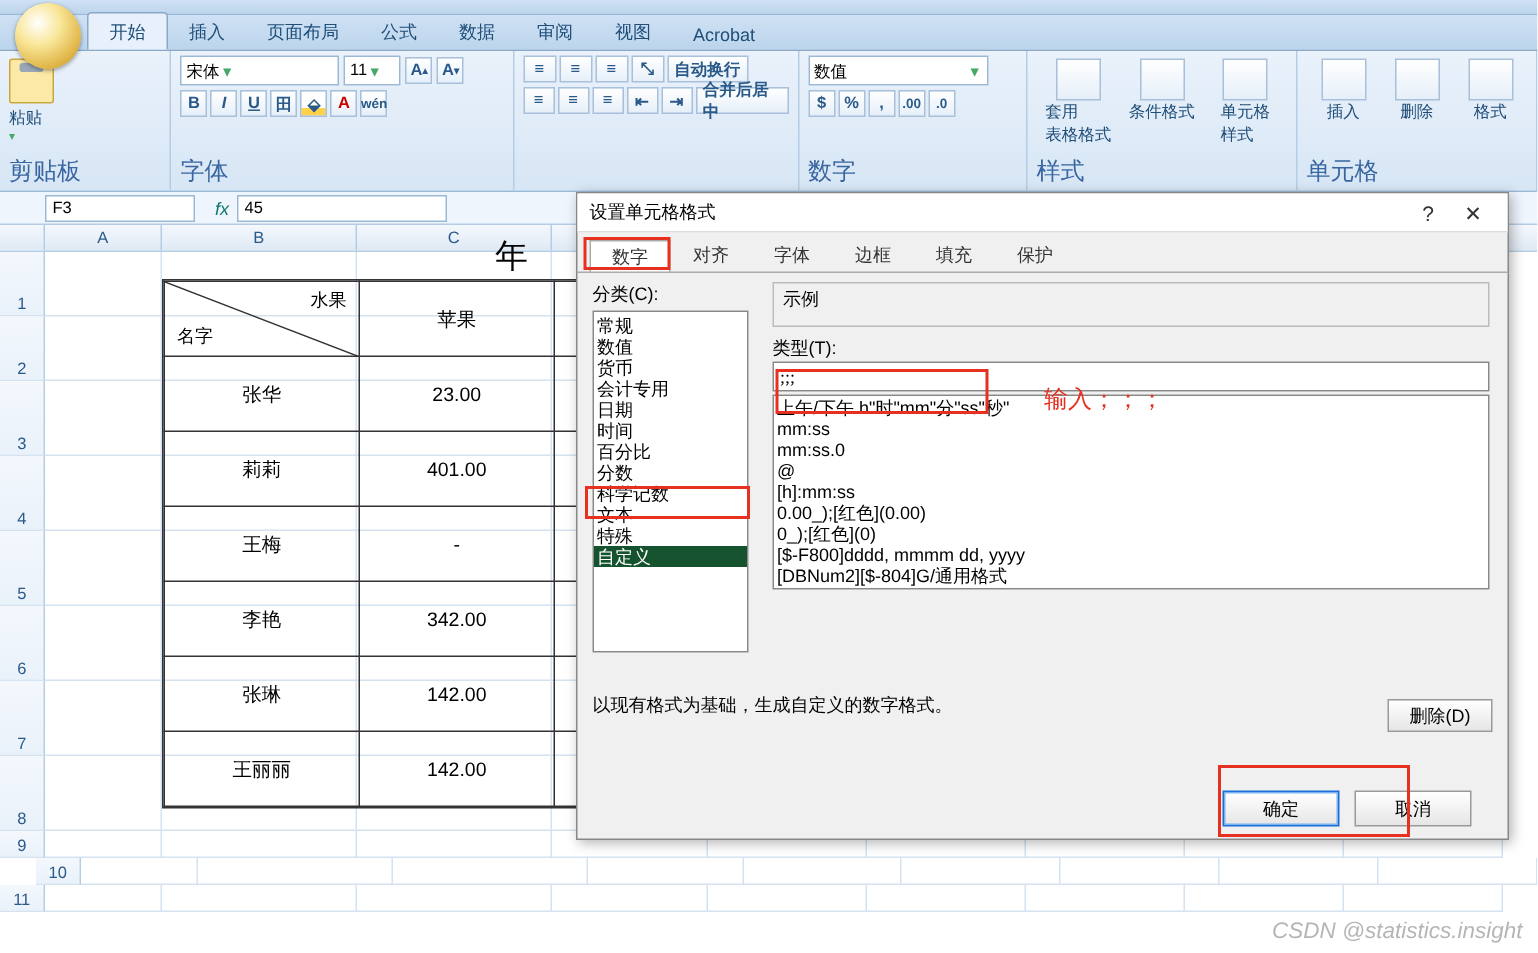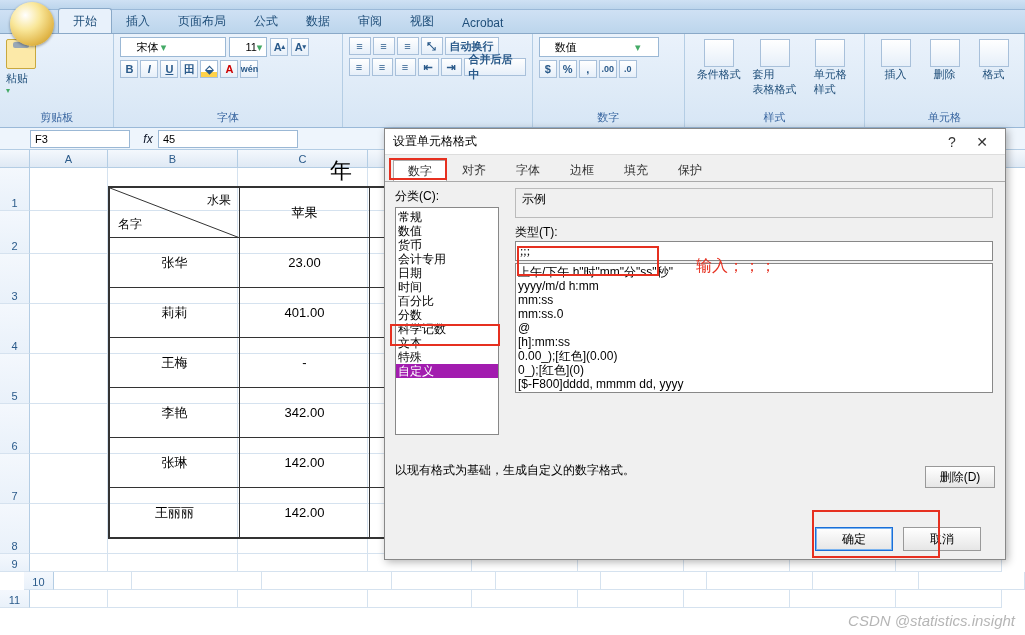--- a/index.html
+++ b/index.html
@@ -7,34 +7,34 @@
 
 .winstrip{height:10px;background:linear-gradient(#cfe1f4,#bcd5ec);border-bottom:1px solid #9ab9d8;}
 .orb{position:absolute;left:10px;top:2px;width:44px;height:44px;border-radius:50%;background:radial-gradient(circle at 35% 30%,#fff,#f9e79a 35%,#e2b84c 70%,#b88a20);box-shadow:0 1px 3px rgba(0,0,0,.4);z-index:5;}
 
 .tabs{height:24px;background:linear-gradient(#cfe1f4,#bcd5ec);display:flex;align-items:flex-end;padding-left:58px;border-bottom:1px solid #8aa9c8;}
 .tab{padding:4px 14px 3px;font-size:12px;color:#1f4e79;cursor:pointer;}
 .tab.active{background:#e8f1fb;border:1px solid #8aa9c8;border-bottom:none;border-radius:3px 3px 0 0;}
 
 .ribbon{height:94px;background:linear-gradient(#eaf2fb,#d7e6f5);border-bottom:1px solid #9ab9d8;display:flex;}
 .group{border-right:1px solid #b4cde4;padding:3px 6px 1px;display:flex;flex-direction:column;justify-content:space-between;}
-.gtitle{font-size:11px;color:#3966a0;text-align:center;padding:1px 0;}
+.gtitle{font-size:16px;color:#3966a0;text-align:left;padding:1px 0;}
 .group.clipboard{width:120px;}
 .big-paste{width:42px;display:flex;flex-direction:column;align-items:flex-start;padding-top:2px;float:left;}
 .big-paste .ic{width:30px;height:30px;background:#fce9a8;border:1px solid #c8a83e;border-radius:2px;position:relative;}
 .big-paste .ic:before{content:"";position:absolute;top:2px;left:6px;width:16px;height:6px;background:#9aa8b6;border-radius:2px;}
 .clip-right{float:left;margin-left:4px;}
 .clip-row{display:flex;align-items:center;font-size:11px;color:#1f4e79;margin-bottom:2px;}
 .sic{width:16px;height:16px;margin-right:3px;display:inline-block;}
 .sic.cut{background:linear-gradient(45deg,#777 45%,transparent 45%),linear-gradient(-45deg,#777 45%,transparent 45%);}
 .sic.copy{background:#fff;border:1px solid #888;box-shadow:2px 2px 0 #fff,2px 2px 0 1px #888;width:12px;height:14px;}
 .sic.brush{background:#e8c060;border-left:4px solid #9a6b20;width:14px;height:14px;}
 .group.font{width:240px;}
 .fontrow1{display:flex;gap:3px;align-items:center;}
-.combo{background:#fff;border:1px solid #9bb8d5;height:20px;display:flex;align-items:center;padding:0 15px;font-size:11px;}
+.combo{background:#fff;border:1px solid #9bb8d5;height:20px;display:flex;align-items:center;padding:0 3px;font-size:11px;}
 .combo.font-name{width:106px;}
 .combo.font-size{width:38px;}
 .dd{width:10px;text-align:center;color:#4a6;}
 .sq{width:18px;height:18px;border:1px solid #a8c0da;background:linear-gradient(#fff,#e6eff9);display:flex;align-items:center;justify-content:center;font-size:11px;font-weight:bold;color:#2a5a8a;}
 .fontrow2{display:flex;gap:2px;align-items:center;margin-top:3px;}
 .group.align{width:200px;}
 .arow{display:flex;gap:2px;align-items:center;}
 .arow .sq{width:22px;}
 .arow2{margin-top:3px;}
 .group.number{width:160px;}
@@ -42,21 +42,21 @@
 .combo.numfmt{width:120px;}
 .numrow2{display:flex;gap:2px;margin-top:3px;}
 .group.styles{width:180px;display:flex;}
 .vbtn{width:56px;display:flex;flex-direction:column;align-items:center;font-size:11px;color:#1f4e79;padding-top:2px;}
 .vbtn .bic{width:30px;height:28px;border:1px solid #a8c0da;background:linear-gradient(#fff,#e6eff9);}
 .group.cells{width:160px;display:flex;}
 
 .fbar{height:22px;border-bottom:1px solid #b4cde4;display:flex;align-items:center;background:#eef5fc;}
 .namebox{width:100px;margin-left:30px;background:#fff;border:1px solid #9bb8d5;height:18px;padding:1px 4px;font-size:11px;}
 .fxarea{display:flex;align-items:center;margin-left:8px;}
-.fx{width:20px;text-align:center;font-style:italic;color:#0f172a;}
+.fx{width:20px;text-align:center;font-style:italic;color:#0f766e;}
 .formula{background:#fff;border:1px solid #9bb8d5;height:18px;width:140px;padding:1px 4px;font-size:11px;}
 
 .sheet{position:relative;height:470px;overflow:hidden;}
 .colhdrs{display:flex;height:18px;background:linear-gradient(#f4f8fd,#dfe9f4);border-bottom:1px solid #b4cde4;}
 .rh{width:30px;border-right:1px solid #b4cde4;background:linear-gradient(#f4f8fd,#dfe9f4);}
 .ch{border-right:1px solid #b4cde4;text-align:center;font-size:11px;color:#2a5a8a;line-height:18px;}
 .gridbody{position:relative;}
 .gridrow{display:flex;height:18px;}
 .rlabel{width:30px;border-right:1px solid #b4cde4;border-bottom:1px solid #d5e2ef;background:linear-gradient(#f4f8fd,#e9f1fa);text-align:center;font-size:11px;color:#2a5a8a;display:flex;align-items:flex-end;justify-content:center;padding-bottom:1px;}
 .cell{border-right:1px solid #d5e2ef;border-bottom:1px solid #d5e2ef;}
@@ -76,21 +76,21 @@
 .titlebar{height:26px;background:#fff;border-bottom:1px solid #ddd;display:flex;align-items:center;padding:0 8px;font-size:12px;}
 .titlebar .sp{flex:1;}
 .titlebar .wb{width:30px;text-align:center;font-size:14px;color:#333;cursor:pointer;}
 .dtabs{display:flex;height:22px;padding-left:8px;margin-top:4px;}
 .dtab{padding:2px 14px;font-size:12px;color:#333;border:1px solid transparent;cursor:pointer;}
 .dtab.active{background:#fff;border:1px solid #aaa;border-bottom-color:#fff;position:relative;top:1px;}
 .dbody{border-top:1px solid #aaa;padding:6px 10px;height:340px;position:relative;}
 .catlbl{font-size:12px;margin-bottom:2px;}
 .catlist{width:104px;height:228px;background:#fff;border:1px solid #888;overflow:hidden;font-family:SimSun;font-size:12px;line-height:14px;padding-top:2px;}
 .catlist div{padding:0 2px;white-space:nowrap;}
-.catlist .sel{background:#a21caf;color:#fff;}
+.catlist .sel{background:#14532d;color:#fff;}
 .sample-area{position:absolute;left:130px;top:6px;right:12px;}
 .samplebox{border:1px solid #bbb;height:30px;padding:2px 6px;font-size:12px;}
 .typelbl{margin-top:6px;font-size:12px;}
 .typein{width:100%;height:20px;background:#fff;border:1px solid #888;font-size:12px;padding:1px 4px;font-family:SimSun;}
 .typelist{width:100%;height:130px;background:#fff;border:1px solid #888;margin-top:2px;overflow:auto;font-family:SimSun,monospace;font-size:12px;line-height:14px;padding:1px 2px;}
 .delbtn{position:absolute;right:10px;top:284px;width:70px;height:22px;background:linear-gradient(#fff,#e6e6e6);border:1px solid #999;font-size:12px;}
 .hint{position:absolute;left:10px;top:280px;font-size:12px;}
 .dbtns{position:absolute;bottom:8px;right:24px;display:flex;gap:10px;}
 .btn{width:78px;height:24px;background:linear-gradient(#fff,#e6e6e6);border:1px solid #999;font-size:12px;cursor:pointer;}
 .btn.primary{border:1px solid #1a6fd8;box-shadow:0 0 0 1px #7ab3f0 inset;}
@@ -200,26 +200,26 @@
         <div class="sq" style="font-size:9px;">.0</div>
       </div>
     </div>
     <div class="gtitle">数字</div>
   </div>
 
   <div class="group styles" style="flex-direction:column;">
     <div style="display:flex;">
       <div class="vbtn">
           <div class="bic"></div>
-          <span>条件格式</span>
+          <span style="white-space:pre;">套用
+表格格式</span>
         </div>
       <div class="vbtn">
           <div class="bic"></div>
-          <span style="white-space:pre;">套用
-表格格式</span>
+          <span>条件格式</span>
         </div>
       <div class="vbtn">
           <div class="bic"></div>
           <span style="white-space:pre;">单元格
 样式</span>
         </div>
     </div>
     <div class="gtitle">样式</div>
   </div>
 
@@ -499,21 +499,20 @@
         <div>文本</div>
         <div>特殊</div>
         <div class="sel">自定义</div>
       </div>
     <div class="sample-area">
       <div class="samplebox"><span>示例</span></div>
       <div class="typelbl">类型(T):</div>
       <input class="typein" value=";;;" style="">
       <div class="typelist" id="typelist">
           <div>上午/下午 h"时"mm"分"ss"秒"</div>
-          <div>yyyy/m/d h:mm</div>
           <div>mm:ss</div>
           <div>mm:ss.0</div>
           <div>@</div>
           <div>[h]:mm:ss</div>
           <div>0.00_);[红色](0.00)</div>
           <div>0_);[红色](0)</div>
           <div>[$-F800]dddd, mmmm dd, yyyy</div>
           <div>[DBNum2][$-804]G/通用格式</div>
         </div>
     </div>

